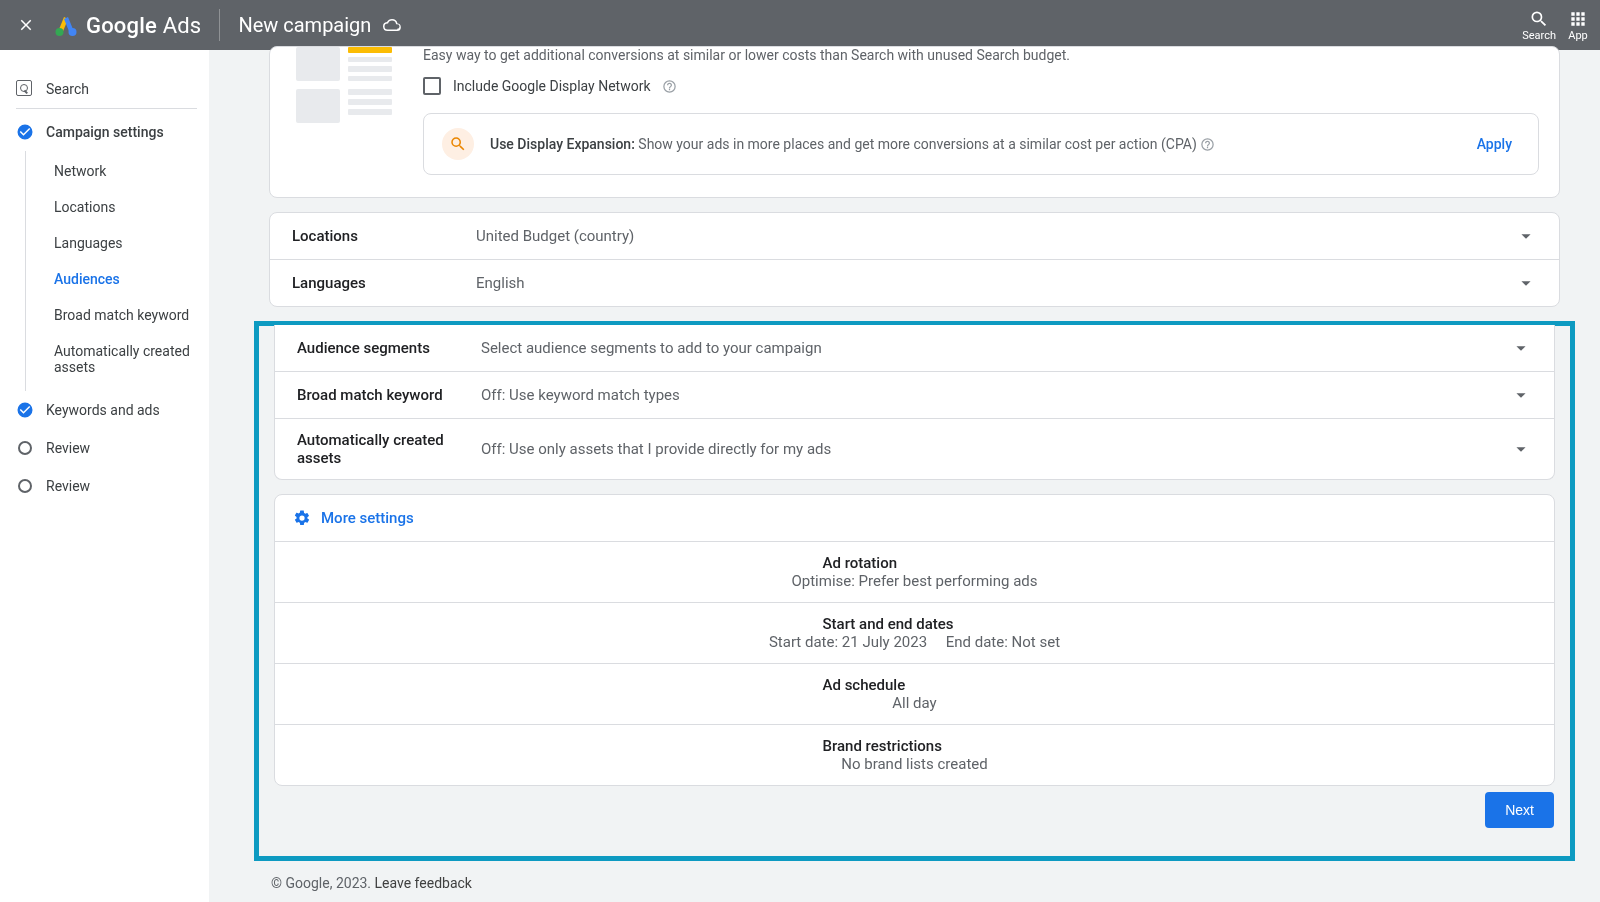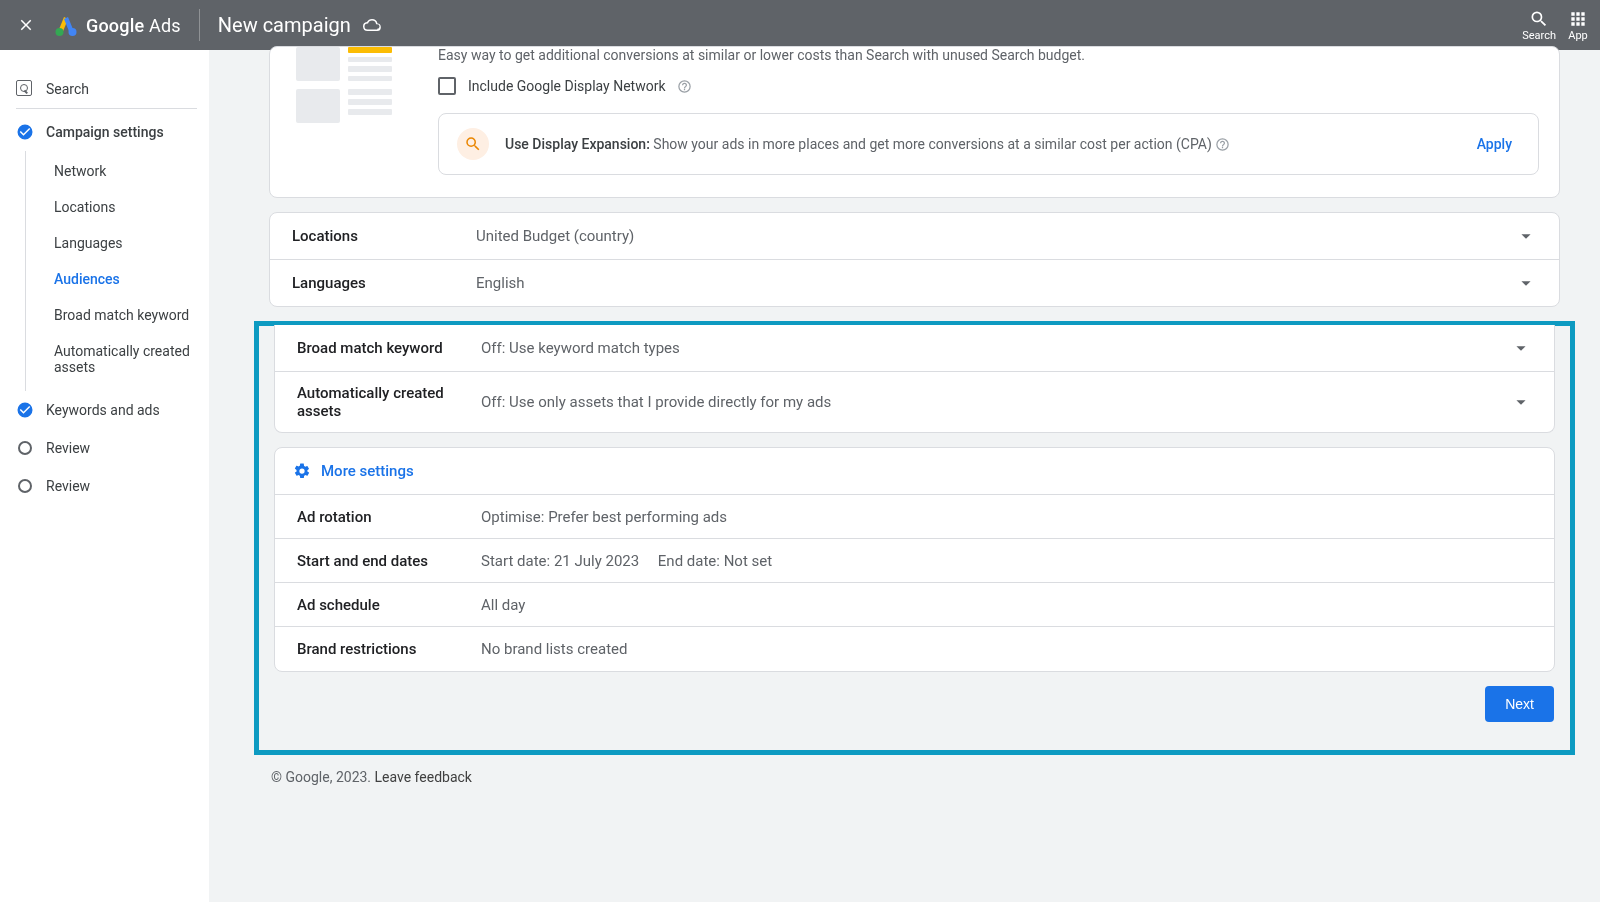--- a/index.html
+++ b/index.html
@@ -4,21 +4,21 @@
 <style>
   * { box-sizing: border-box; margin: 0; padding: 0; }
   body { font-family: "Google Sans", Roboto, Arial, sans-serif; font-size: 14px; color: #3c4043; background: #fff; width: 1600px; }
   
   
   .header { height: 50px; background: #5f6368; display: flex; align-items: center; padding: 0 14px; color: #fff; position: relative; }
   .header .close-icon { width: 24px; height: 24px; display: flex; align-items: center; justify-content: center; cursor: pointer; margin-right: 16px; }
   .header .close-icon svg { width: 18px; height: 18px; fill: #fff; }
   .logo-group { display: flex; align-items: center; gap: 8px; }
   .ads-logo { width: 24px; height: 24px; }
-  .brand-text { font-size: 18px; font-weight: 400; letter-spacing: .2px; }
+  .brand-text { font-size: 22px; font-weight: 400; letter-spacing: .2px; }
   .brand-text b { font-weight: 500; }
   .header .divider { width: 1px; height: 32px; background: rgba(255,255,255,.3); margin: 0 18px; }
   .page-title { font-size: 20px; font-weight: 400; color: #fff; }
   .cloud-icon { margin-left: 12px; width: 18px; height: 18px; fill: #fff; }
   .header-actions { position: absolute; right: 12px; top: 0; height: 50px; display: flex; gap: 12px; align-items: center; }
   .header-action { display: flex; flex-direction: column; align-items: center; font-size: 11px; color: #fff; cursor: pointer; }
   .header-action svg { width: 20px; height: 20px; fill: #fff; }
   
   .layout { display: flex; min-height: 852px; }
   
@@ -38,21 +38,21 @@
   .search-step-icon::before { content:""; width:6px; height:6px; border:1.5px solid #5f6368; border-radius:50%; position:absolute; top:3px; left:3px; }
   .search-step-icon::after { content:""; width:4px; height:1.5px; background:#5f6368; position:absolute; bottom:3px; right:3px; transform:rotate(45deg); }
   
   
   .main { flex: 1; background: #f1f3f4; padding: 0 40px 20px 60px; position: relative; }
   
   .card { background: #fff; border: 1px solid #dadce0; border-radius: 8px; margin-bottom: 14px; }
   
   
   .network-card { padding: 0 20px 22px; margin-top: -4px; }
-  .network-inner { display: flex; gap: 36px; padding-left: 6px; }
+  .network-inner { display: flex; gap: 21px; padding-left: 6px; }
   .thumb-stack { width: 106px; height: 80px; display: flex; flex-direction: column; gap: 8px; }
   .thumb-row { display: flex; gap: 8px; height: 34px; }
   .thumb-a { width: 44px; background: #e8eaed; border-radius: 2px; }
   .thumb-b { width: 44px; display:flex; flex-direction:column; gap:4px; }
   .thumb-b .bar { height:6px; background:#e8eaed; border-radius:1px; }
   .thumb-b .bar.y { background:#fbbc04; }
   .network-right { flex: 1; }
   .net-desc { font-size: 14px; color: #5f6368; margin-bottom: 14px; }
   .checkbox-row { display:flex; align-items:center; gap:12px; margin-bottom:18px; font-size:14px; color:#3c4043; }
   .checkbox { width:18px; height:18px; border:2px solid #5f6368; border-radius:2px; }
@@ -71,21 +71,21 @@
   .row .label { width: 184px; font-size:15px; font-weight:500; color:#202124; flex-shrink:0; }
   .row .value { flex:1; font-size:15px; color:#5f6368; }
   .row .chev { width:22px; height:22px; fill:#5f6368; }
   
   
   .highlight-region { border:5px solid #0d9ac1; padding: 0 10px 28px 10px; margin: 0 -15px; position:relative; }
   .highlight-region .rows-card { margin: 0 5px 14px; }
   
   .more-settings-row { display:flex; align-items:center; gap:10px; padding: 14px 18px; color:#1a73e8; font-weight:500; font-size:15px; cursor:pointer; border-bottom:1px solid #dadce0; }
   .more-settings-row svg { width:18px; height:18px; fill:#1a73e8; }
-  .plain-row { display:flex; align-items:center; padding: 12px 22px; border-bottom:1px solid #dadce0; min-height:44px; }
+  .plain-row { display:flex; align-items:center; padding: 12px 22px; border-bottom:1px solid #dadce0; min-height:44px;flex-direction:column; }
   .plain-row:last-child { border-bottom:none; }
   .plain-row .label { width:184px; font-size:15px; font-weight:500; color:#202124; }
   .plain-row .value { flex:1; font-size:15px; color:#5f6368; }
   
   .next-btn { background:#1a73e8; color:#fff; font-size:14px; font-weight:500; padding: 10px 20px; border:none; border-radius:4px; cursor:pointer; float:right; margin: 6px 6px 0 0; }
   
   .footer { font-size:14px; color:#5f6368; margin-top: 14px; padding-left: 2px; }
   .footer a { color:#404040; text-decoration:none; cursor:pointer; }
 </style>
 </head>
@@ -232,36 +232,43 @@
         <svg class="chev" viewBox="0 0 24 24">
             <path d="M7 10l5 5 5-5z"></path>
           </svg>
       </div>
     </div>
 
     <div class="highlight-region">
 
       <div class="card rows-card" style="margin-top:-1px; border-top:none; border-radius:0 0 8px 8px;">
         <div class="row">
+          <span class="label">Audience segments</span>
+          <span class="value">Select audience segments to add to your campaign</span>
+          <svg class="chev" viewBox="0 0 24 24">
+              <path d="M7 10l5 5 5-5z"></path>
+            </svg>
+        </div>
+        <div class="row">
           <span class="label">Broad match keyword</span>
           <span class="value">Off: Use keyword match types</span>
           <svg class="chev" viewBox="0 0 24 24">
               <path d="M7 10l5 5 5-5z"></path>
             </svg>
         </div>
         <div class="row">
           <span class="label">Automatically created assets</span>
           <span class="value">Off: Use only assets that I provide directly for my ads</span>
           <svg class="chev" viewBox="0 0 24 24">
               <path d="M7 10l5 5 5-5z"></path>
             </svg>
         </div>
       </div>
 
-      <div class="card" style="margin:8px 5px;">
+      <div class="card" style="margin:0 5px;">
         <div class="more-settings-row">
           <svg viewBox="0 0 24 24">
               <path d="M19.14 12.94a7.07 7.07 0 0 0 .05-.94 7.07 7.07 0 0 0-.05-.94l2.03-1.58a.5.5 0 0 0 .12-.64l-1.92-3.32a.5.5 0 0 0-.61-.22l-2.39.96a7.03 7.03 0 0 0-1.62-.94l-.36-2.54A.5.5 0 0 0 14 2h-4a.5.5 0 0 0-.49.42l-.36 2.54c-.58.24-1.12.56-1.62.94l-2.39-.96a.5.5 0 0 0-.61.22L2.61 8.48a.5.5 0 0 0 .12.64l2.03 1.58c-.04.31-.05.63-.05.94s.1.63.05.94l-2.03 1.58a.5.5 0 0 0-.12.64l1.92 3.32c.14.24.43.34.61.22l2.39-.96c.5.38 1.04.7 1.62.94l.36 2.54c.4.24.25.42.49.42h4c.24 0 .45-.18.49-.42l.36-2.54c.58-.24 1.12-.56 1.62-.94l2.39.96c.18.12.47.02.61-.22l1.92-3.32a.5.5 0 0 0-.12-.64l-2.03-1.58zM12 15.5A3.5 3.5 0 1 1 12 8.5a3.5 3.5 0 0 1 0 7z"></path>
             </svg>
           <span>More settings</span>
         </div>
         <div class="plain-row">
           <span class="label">Ad rotation</span>
           <span class="value">Optimise: Prefer best performing ads</span>
         </div>

